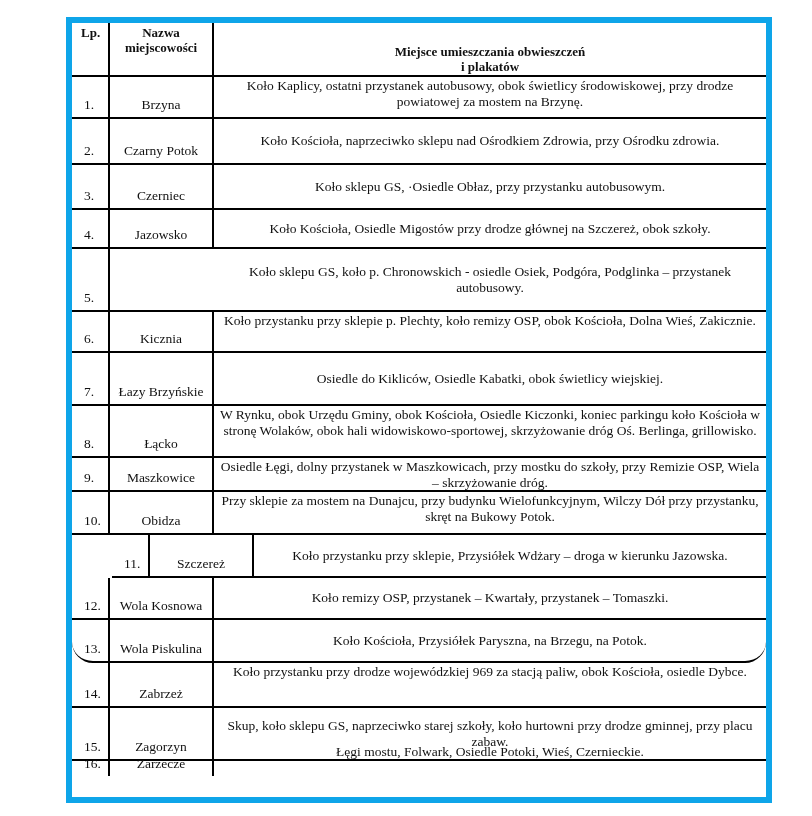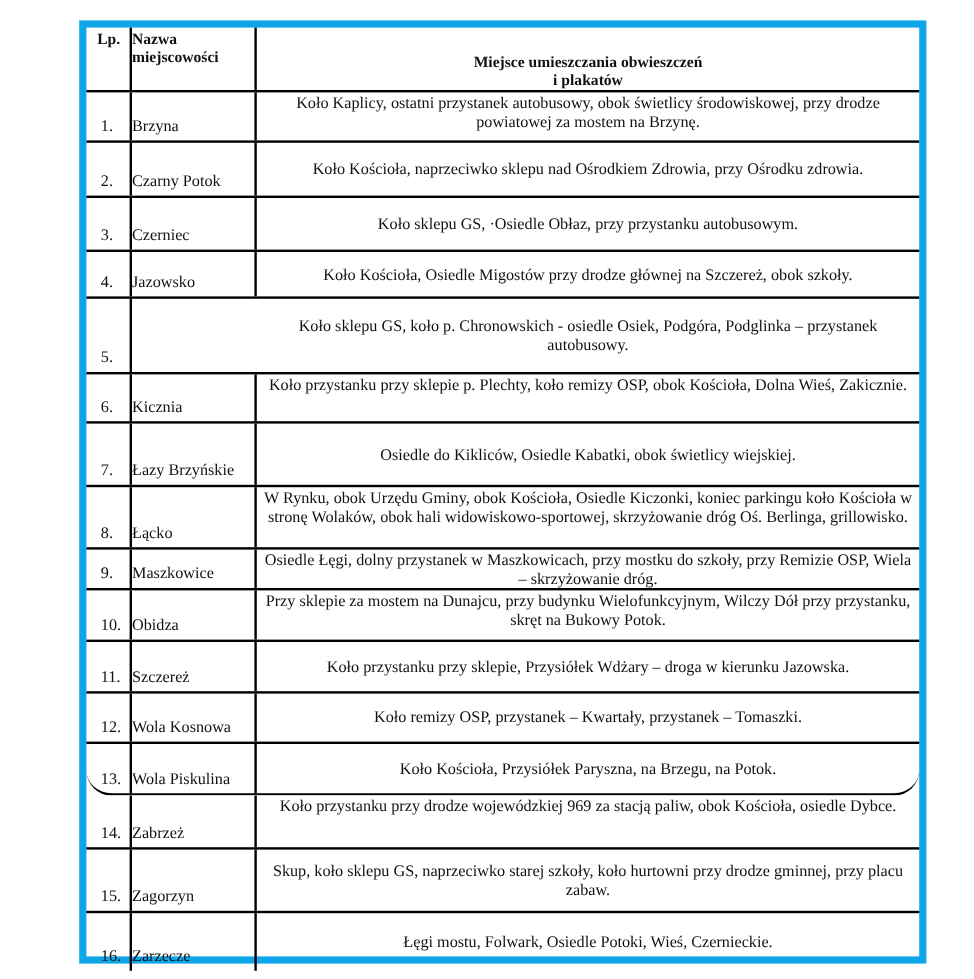--- a/index.html
+++ b/index.html
@@ -4,21 +4,21 @@
   <style>
     html, body { margin: 0; padding: 0; background: #ffffff; }
     body { width: 812px; height: 816px; position: relative; overflow: hidden;
            font-family: "Liberation Serif", "DejaVu Serif", serif; color: #111; }
     .table { position: absolute; left: 66px; top: 17px; width: 706px; height: 786px;
              border: 6px solid #0ea5e9; box-sizing: border-box; }
     .row { position: absolute; left: 0; right: 0; border-bottom: 2px solid #000; box-sizing: border-box; }
     .row:last-child { border-bottom: none; }
     .cell { position: absolute; top: 0; bottom: 0; box-sizing: border-box; font-size: 13.5px; line-height: 16px; }
     .c-lp { left: 0; width: 38px; border-right: 2px solid #000; padding-left: 12px; }
-    .c-name { left: 38px; width: 104px; border-right: 2px solid #000; text-align: left; }
+    .c-name { left: 38px; width: 104px; border-right: 2px solid #000; text-align: center; }
     .c-desc { left: 142px; right: 0; text-align: center; padding: 0 4px; }
     .hdr { font-weight: bold; font-size: 13px; line-height: 15px; }
     .hdr.c-lp { padding-left: 9px; padding-top: 2px; }
     .hdr.c-name { padding-top: 2px; }
     .hdr.c-desc { padding-top: 21px; }
     .bot { display: flex; flex-direction: column; justify-content: flex-end; padding-bottom: 4px; }
     .mid { display: flex; flex-direction: column; justify-content: center; }
     .topa { padding-top: 1px; }
   </style>
 </head>
@@ -127,21 +127,21 @@
       </div>
       <div class="row" style="top: 469px; height: 43px;">
         <div class="cell c-lp bot">
           <span>10.</span>
         </div>
         <div class="cell c-name bot">
           <span>Obidza</span>
         </div>
         <div class="cell c-desc topa"><span>Przy sklepie za mostem na Dunajcu, przy budynku Wielofunkcyjnym, Wilczy Dół przy przystanku, skręt na Bukowy Potok.</span></div>
       </div>
-      <div class="row" style="top: 512px; height: 43px;">
+      <div class="row" style="top: 512px; height: 43px; margin-left: 40px;">
         <div class="cell c-lp bot">
           <span>11.</span>
         </div>
         <div class="cell c-name bot">
           <span>Szczereż</span>
         </div>
         <div class="cell c-desc mid">
           <span>Koło przystanku przy sklepie, Przysiółek Wdżary – droga w kierunku Jazowska.</span>
         </div>
       </div>
@@ -180,21 +180,21 @@
         <div class="cell c-lp bot">
           <span>15.</span>
         </div>
         <div class="cell c-name bot">
           <span>Zagorzyn</span>
         </div>
         <div class="cell c-desc mid">
           <span>Skup, koło sklepu GS, naprzeciwko starej szkoły, koło hurtowni przy drodze gminnej, przy placu zabaw.</span>
         </div>
       </div>
-      <div class="row" style="top: 738px; height: 48px; border-bottom: none; padding-left: 24px;">
+      <div class="row" style="top: 705px; height: 48px; border-bottom: none; padding-left: 24px;">
         <div class="cell c-lp bot">
           <span>16.</span>
         </div>
         <div class="cell c-name bot">
           <span>Zarzecze</span>
         </div>
         <div class="cell c-desc mid">
           <span>Łęgi mostu, Folwark, Osiedle Potoki, Wieś, Czernieckie.</span>
         </div>
       </div>

